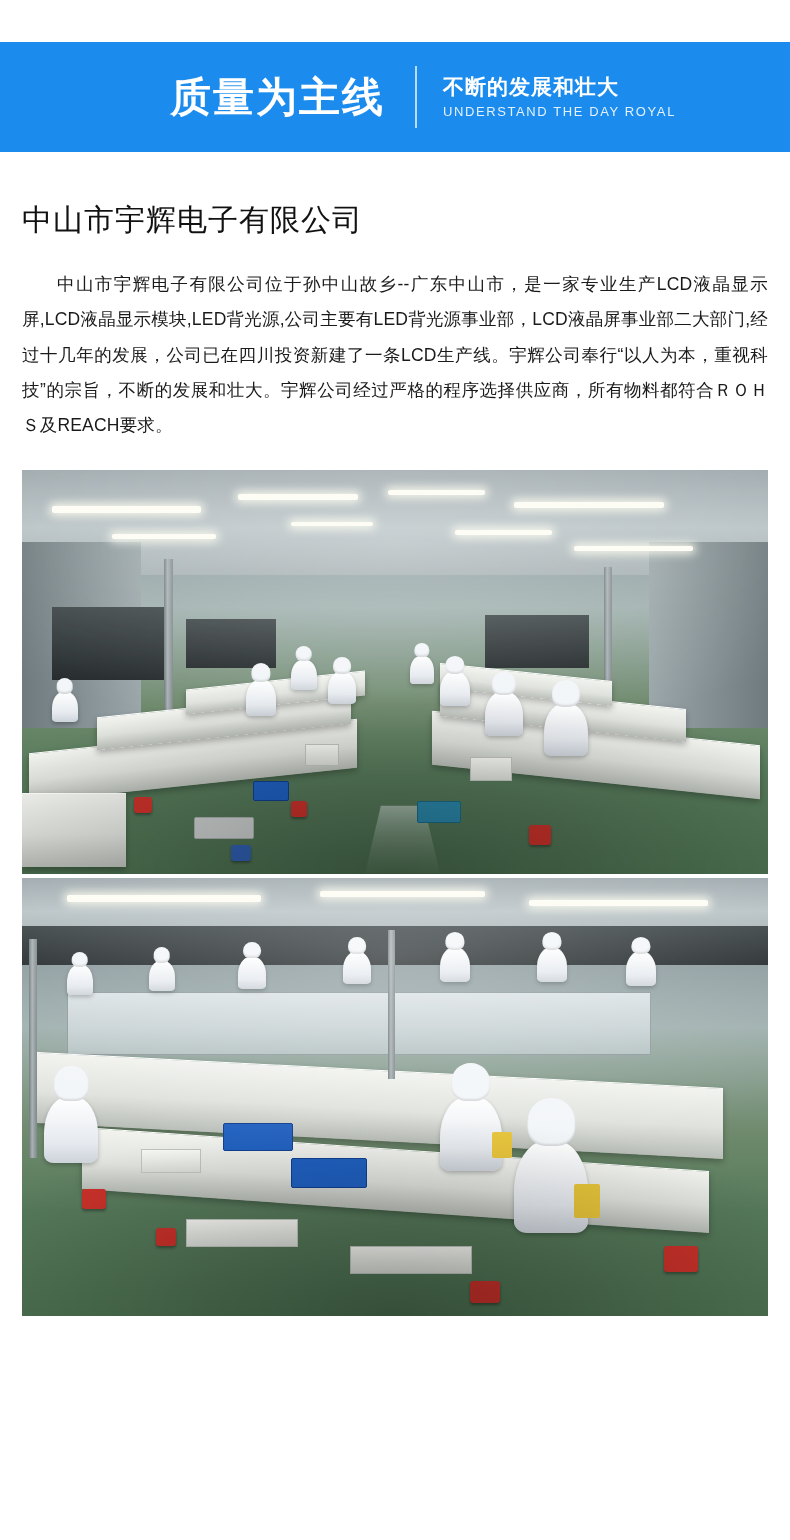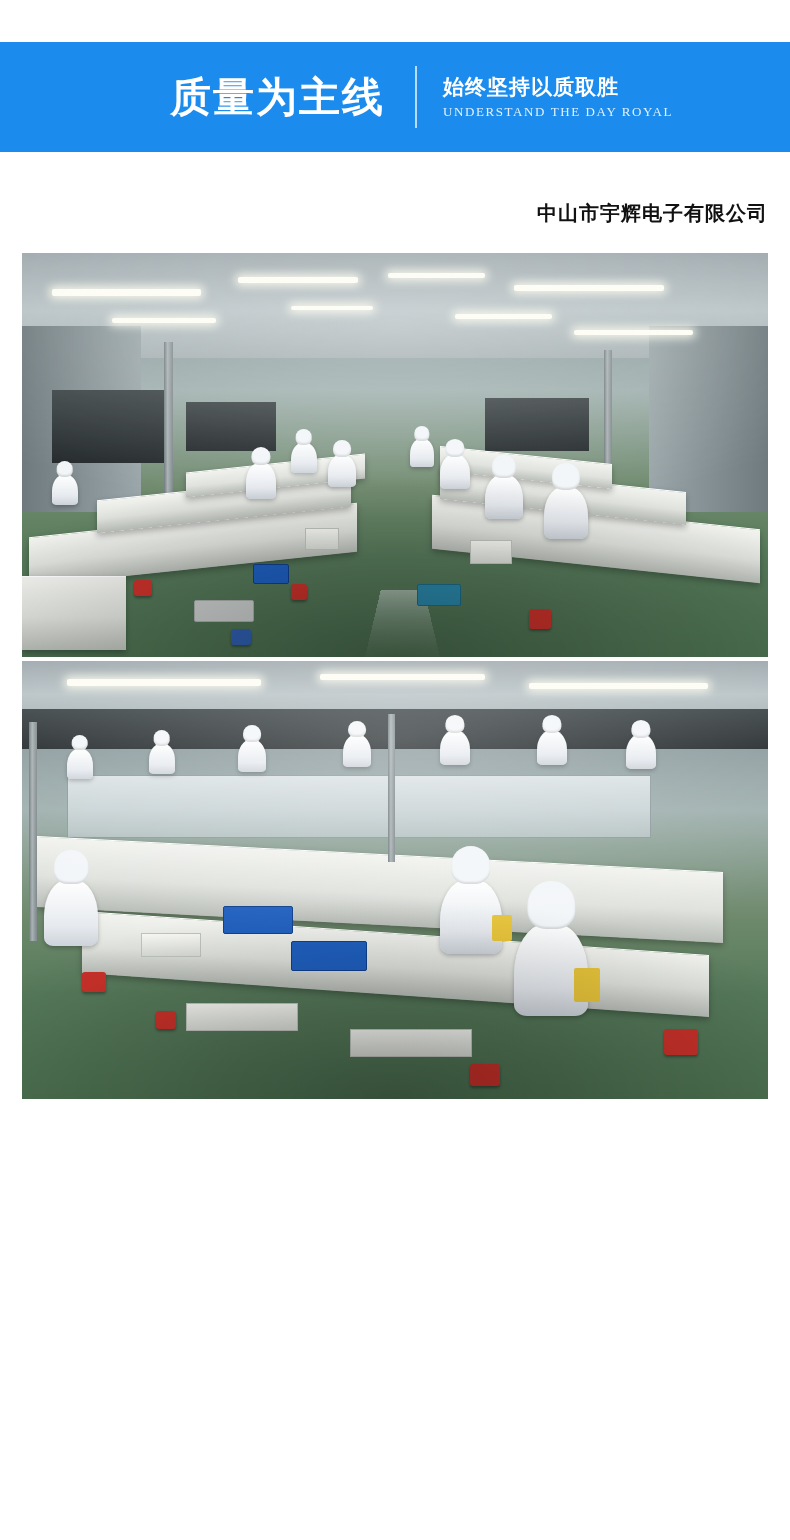--- a/index.html
+++ b/index.html
@@ -56,31 +56,30 @@
     letter-spacing: 1px;
     line-height: 1.5;
     white-space: nowrap;
   }
   .banner-sub-en {
     font-size: 13px;
     color: #e3f1fd;
     letter-spacing: 1.6px;
     line-height: 1.6;
     white-space: nowrap;
-    font-family: Liberation Serif, serif;
   }
 
   
   .content {
     padding: 0 22px;
   }
   .company-name {
-    text-align: right;
-    font-size: 20px;
-    font-weight: bold;
+    text-align: left;
+    font-size: 30px;
+    font-weight: normal;
     color: #111111;
     margin: 48px 0 26px 0;
     letter-spacing: 1px;
   }
   .para {
     font-size: 17.5px;
     line-height: 2.02;
     color: #1a1a1a;
     text-align: justify;
     text-indent: 2em;
@@ -222,27 +221,28 @@
 </style>
 </head>
 <body>
 
 <div class="page">
 
   <div class="banner">
     <div class="banner-title">质量为主线</div>
     <div class="banner-divider"></div>
     <div class="banner-sub">
-      <div class="banner-sub-cn">始终坚持以质取胜</div>
+      <div class="banner-sub-cn">不断的发展和壮大</div>
       <div class="banner-sub-en">UNDERSTAND THE DAY ROYAL</div>
     </div>
   </div>
 
   <div class="content">
     <h1 class="company-name">中山市宇辉电子有限公司</h1>
+    <p class="para">中山市宇辉电子有限公司位于孙中山故乡--广东中山市，是一家专业生产LCD液晶显示屏,LCD液晶显示模块,LED背光源,公司主要有LED背光源事业部，LCD液晶屏事业部二大部门,经过十几年的发展，公司已在四川投资新建了一条LCD生产线。宇辉公司奉行“以人为本，重视科技”的宗旨，不断的发展和壮大。宇辉公司经过严格的程序选择供应商，所有物料都符合ＲＯＨＳ及REACH要求。</p>
   </div>
 
   <div class="photos">
 
     <div class="photo photo-1">
       <div class="floor-scene"></div>
       <div class="ceiling"></div>
       <div class="wall-left"></div>
       <div class="wall-right"></div>
 

